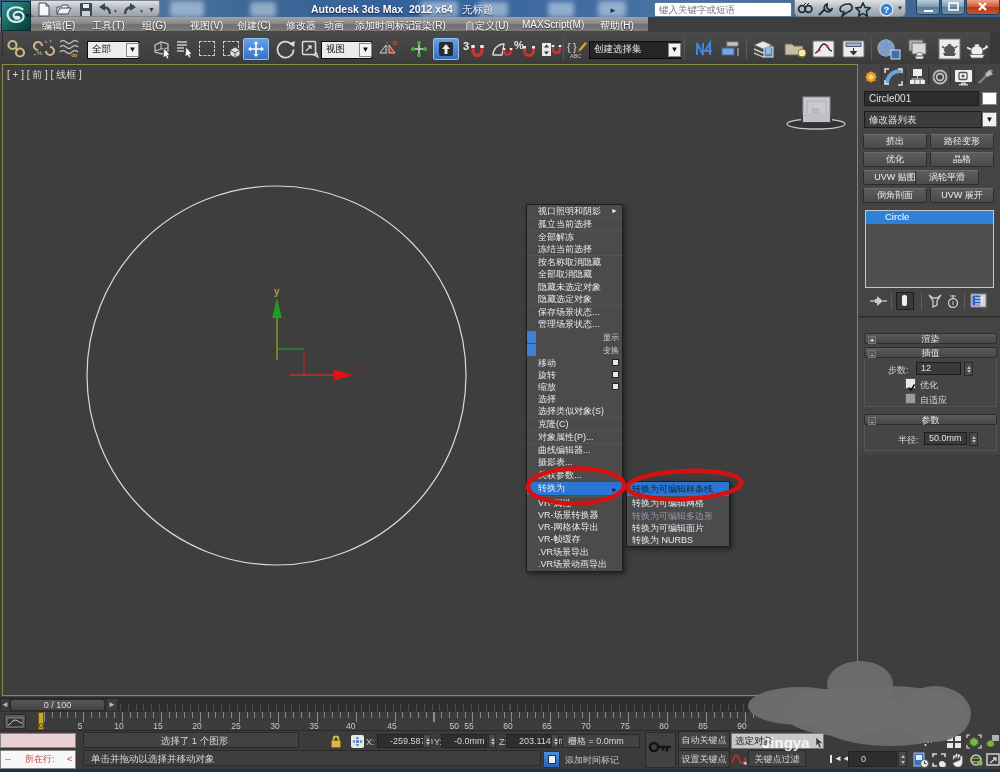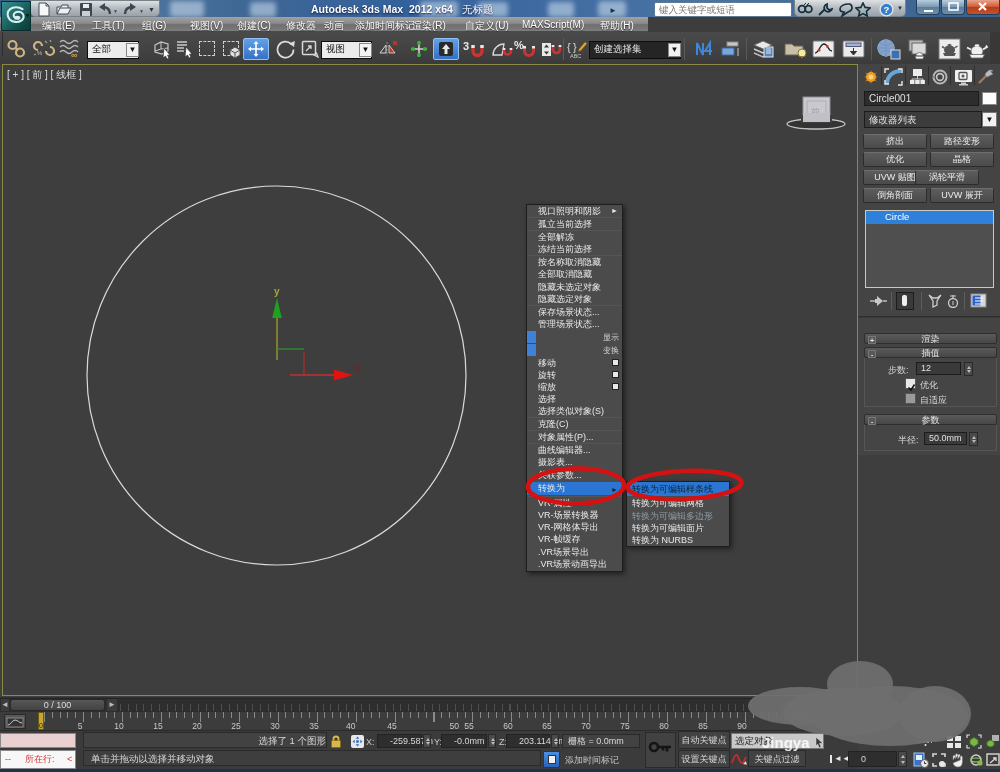--- a/index.html
+++ b/index.html
@@ -456,21 +456,21 @@
  <div class="a" style="left:38px;top:0;width:6px;height:18px;background:#c9a72e;border:1px solid #6a5a10;color:#222;font-size:7px;line-height:26px;text-align:center">0</div>
 </div>
 
 <div id="status">
  <div class="a" style="left:0;top:2px;width:76px;height:15px;background:#e9d0d1;border:1px solid #888"></div>
  <div class="a" style="left:0;top:19px;width:76px;height:19px;background:#f7f7f7;border:1px solid #888;color:#cc3b3b;font-size:9px;line-height:17px">
         <span style="position:absolute;left:4px">--</span>
         <span style="position:absolute;left:24px">所在行:</span>
         <span style="position:absolute;left:66px">&lt;</span>
       </div>
- <div class="sbtn" style="left:83px;top:1px;width:244px;height:16px;text-align:right;line-height:15px;padding-left:7px;font-size:9.5px">选择了 1 个图形</div>
+ <div class="sbtn" style="left:83px;top:1px;width:216px;height:16px;text-align:center;line-height:15px;padding-left:7px;font-size:9.5px">选择了 1 个图形</div>
  <svg class="a" style="left:330px;top:4px" width="12" height="13" viewBox="0 0 12 13">
         <rect x="1.5" y="5.5" width="9" height="7" rx="1" fill="#d8b84a" stroke="#8a6d10"></rect>
         <path d="M3.5 5.5V4a2.5 2.5 0 015 0v1.5" fill="none" stroke="#d8b84a" stroke-width="1.8"></path>
       </svg>
  <svg class="a" style="left:351px;top:4px" width="13" height="13" viewBox="0 0 13 13">
         <rect x="0" y="0" width="13" height="13" rx="2" fill="#e8e8e8"></rect>
         <path d="M6.5 1.5l1.8 2.2H4.7zM6.5 11.5l-1.8-2.2h3.6zM1.5 6.5l2.2-1.8v3.6zM11.5 6.5l-2.2 1.8V4.7z" fill="#3a6ec0"></path>
         <rect x="5.2" y="5.2" width="2.6" height="2.6" fill="#3a6ec0"></rect>
       </svg>
  <div class="slab" style="left:366px;top:6px">X:</div>

